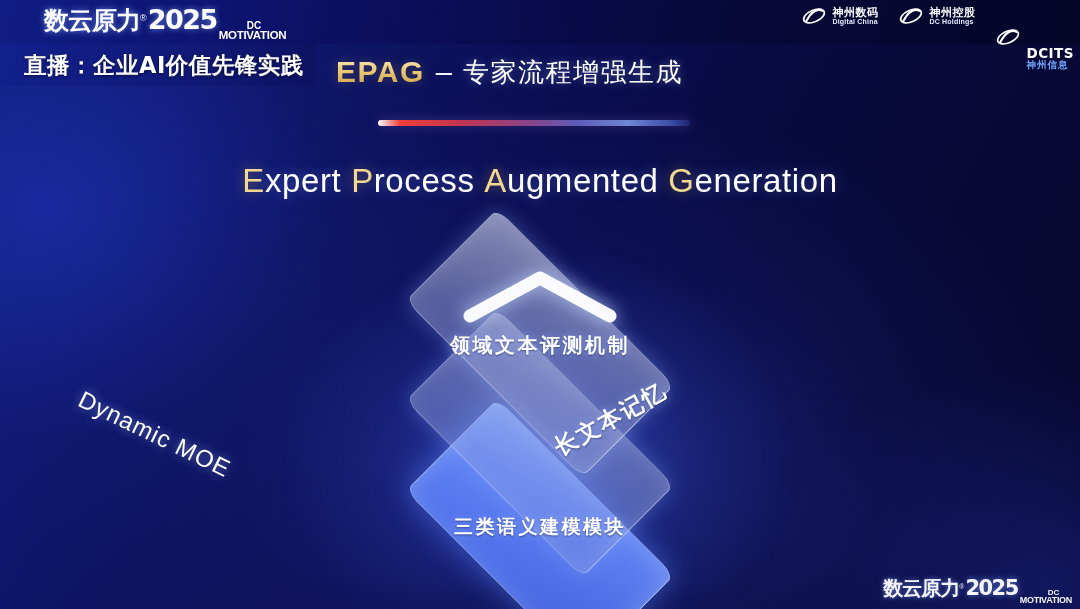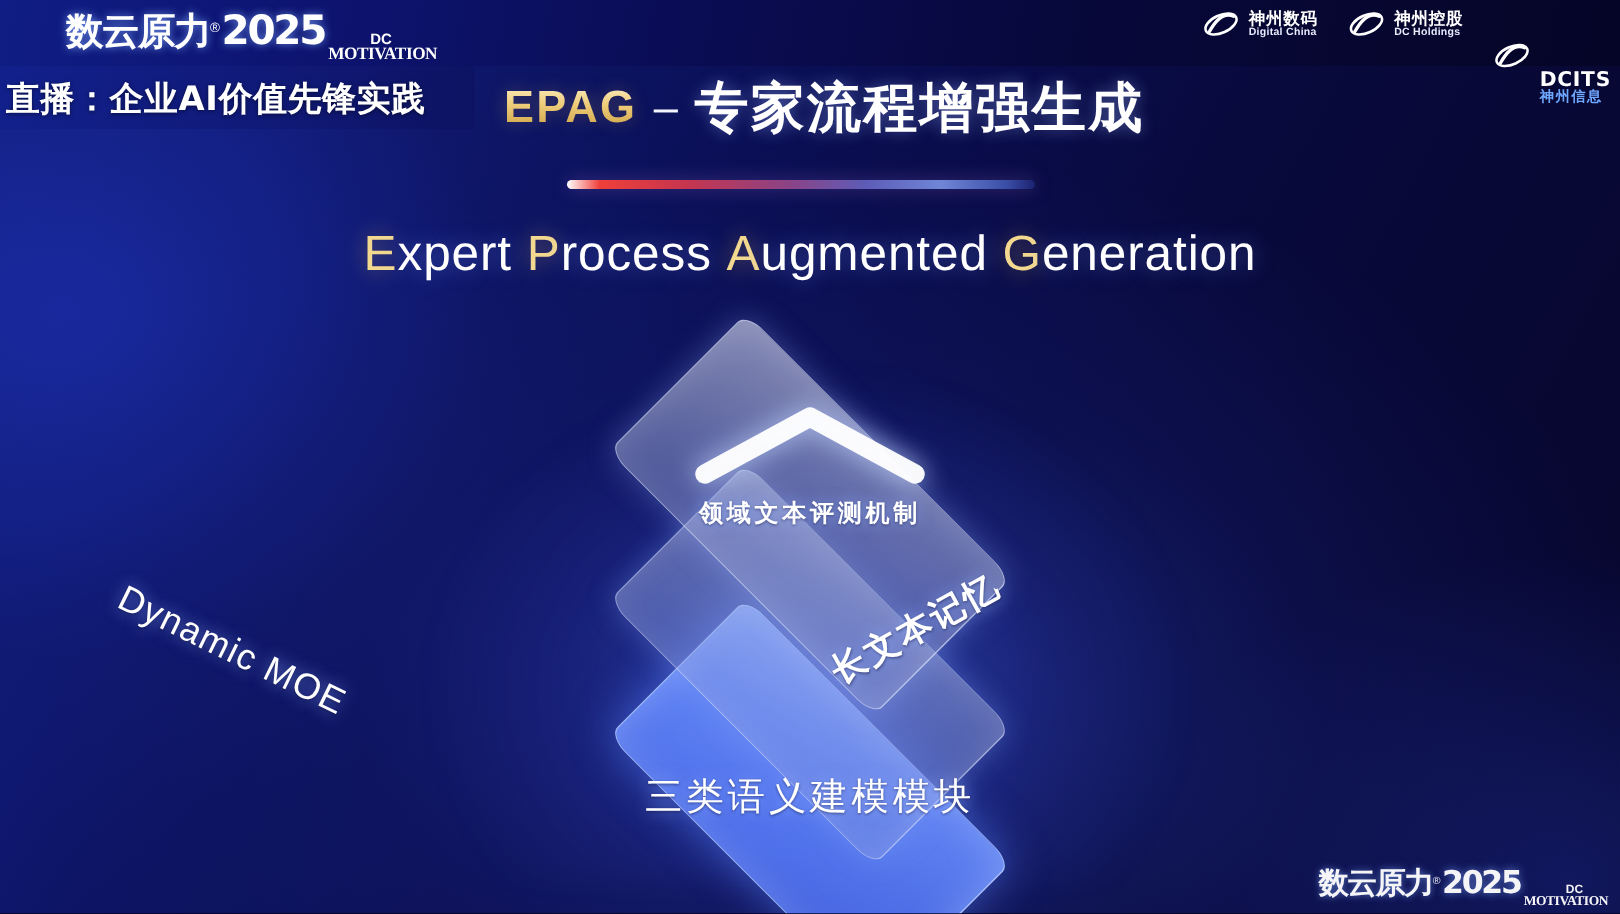--- a/index.html
+++ b/index.html
@@ -32,21 +32,21 @@
     padding-left:36px;
   }
   .bl-reg{font-size:9px;color:#ffffff;vertical-align:super;position:relative;top:-8px;}
   .bl-year{
     font-size:27px;font-weight:bold;color:#ffffff;letter-spacing:-1.5px;margin-left:1px;
     font-family:"DejaVu Sans","Liberation Sans",sans-serif;
     text-shadow:0 0 6px rgba(130,170,255,.7);
   }
   .bl-dc{display:inline-block;margin-left:2px;line-height:1;}
   .bl-dc .d1{display:block;font-size:10px;font-weight:bold;color:#fff;letter-spacing:0px;margin-bottom:-1px;padding-left:28px;}
-  .bl-dc .d2{display:block;font-size:11.5px;font-weight:bold;color:#fff;letter-spacing:-0.3px;font-family:Liberation Serif, serif;}
+  .bl-dc .d2{display:block;font-size:11.5px;font-weight:bold;color:#fff;letter-spacing:-0.3px;}
 
   .partner-logos{position:absolute;right:6px;top:4px;display:flex;gap:20px;align-items:flex-start;}
   .plogo{display:flex;align-items:center;gap:5px;}
   .swoosh{width:26px;height:24px;flex:0 0 auto;}
   .ptxt{line-height:1.05;}
   .ptxt .pcn{display:block;font-size:11px;font-weight:bold;color:#ffffff;letter-spacing:.5px;
       font-family:"DejaVu Sans","Liberation Sans",sans-serif;}
   .ptxt .pen{display:block;font-size:7px;font-weight:bold;color:#e8ecff;letter-spacing:.2px;}
   .ptxt.rev .pcn{font-size:13.5px;letter-spacing:.5px;margin-top:42px;}
   .ptxt.rev .pen{font-size:9.5px;color:#6fa8ff;font-weight:bold;letter-spacing:1px;
@@ -54,50 +54,50 @@
 
   
   .livebanner{
     position:absolute;left:0;top:44px;width:316px;height:42px;z-index:35;
     background:linear-gradient(95deg,#12208c 0%,#101a78 55%,#0d1362 100%);
     display:flex;align-items:center;
   }
   .livebanner .ltxt{
     font-family:"DejaVu Sans","Liberation Sans",sans-serif;
     font-size:22.5px;font-weight:bold;color:#ffffff;letter-spacing:.5px;
-    padding-left:4px;text-shadow:0 1px 3px rgba(0,0,0,.5);
+    padding-left:24px;text-shadow:0 1px 3px rgba(0,0,0,.5);
     white-space:nowrap;
   }
 
   
   .title-row{
     position:absolute;left:336px;top:50px;width:520px;height:44px;
     display:flex;align-items:center;white-space:nowrap;z-index:30;
   }
   .t-epag{
     font-size:30px;font-weight:bold;letter-spacing:1.5px;
     background:linear-gradient(180deg,#fff4cf 0%,#f0cf7d 45%,#c79a3c 100%);
     -webkit-background-clip:text;background-clip:text;color:transparent;
     text-shadow:0 0 12px rgba(220,180,90,.28);
   }
   .t-dash{font-size:29px;color:#f2f4ff;margin:0 11px;font-weight:400;}
   .t-cn{
     font-family:"DejaVu Sans","Liberation Sans",sans-serif;
-    font-size:36px;font-weight:bold;color:#ffffff;letter-spacing:1.5px;
+    font-size:26px;font-weight:normal;color:#ffffff;letter-spacing:1.5px;
     text-shadow:0 0 10px rgba(150,180,255,.45);
   }
 
   .divider{
     position:absolute;left:378px;top:120px;width:312px;height:6px;border-radius:3px;z-index:30;
     background:linear-gradient(90deg,#ffffff 0%,#ef3f3a 7%,#c5354f 26%,#8a4488 48%,#5d5cb8 64%,#6f86d6 80%,#3a4da6 94%,#1b2270 100%);
     box-shadow:0 0 12px rgba(160,110,200,.35);
   }
 
   .subtitle{
-    position:absolute;left:0;top:150px;width:1080px;text-align:center;z-index:30;
+    position:absolute;left:0;top:162px;width:1080px;text-align:center;z-index:30;
     font-size:33px;font-weight:400;letter-spacing:.6px;color:#ffffff;
     text-shadow:0 0 14px rgba(120,150,255,.45);
     white-space:nowrap;
   }
   .subtitle .cap{color:#f3d88f;text-shadow:0 0 14px rgba(230,190,110,.45);}
 
   
   .stack{position:absolute;left:0;top:218px;width:1080px;height:391px;z-index:20;}
   .stackglow{
     position:absolute;left:288px;top:30px;width:504px;height:340px;
@@ -137,22 +137,22 @@
     width:160px;height:58px;z-index:5;
   }
   .chevron svg{display:block;filter:drop-shadow(0 0 9px rgba(190,210,255,.85));}
 
   .lbl{
     position:absolute;white-space:nowrap;color:#ffffff;
     font-family:"DejaVu Sans","Liberation Sans",sans-serif;
     text-shadow:0 0 10px rgba(140,170,255,.75),0 1px 2px rgba(10,12,50,.6);
     z-index:6;
   }
-  .lbl-top{left:50%;transform:translateX(-50%);top:114px;font-size:16px;font-weight:bold;letter-spacing:2.5px;}
-  .lbl-bot{left:50%;transform:translateX(-50%);top:296px;font-size:25px;font-weight:normal;letter-spacing:2.5px;text-align:center;}
+  .lbl-top{left:50%;transform:translateX(-50%);top:114px;font-size:20px;font-weight:bold;letter-spacing:2.5px;}
+  .lbl-bot{left:50%;transform:translateX(-50%);top:296px;font-size:19px;font-weight:bold;letter-spacing:2.5px;text-align:center;}
   .lbl-moe{
     left:80px;top:166px;font-size:24px;font-weight:400;letter-spacing:1px;
     transform:rotate(26deg);transform-origin:0 50%;
     font-family:"Liberation Sans","DejaVu Sans",sans-serif;
   }
   .lbl-mem{
     left:556px;top:216px;font-size:23px;font-weight:bold;letter-spacing:2px;
     transform:rotate(-29deg);transform-origin:0 50%;
     font-family:"DejaVu Sans","Liberation Sans",sans-serif;
   }

